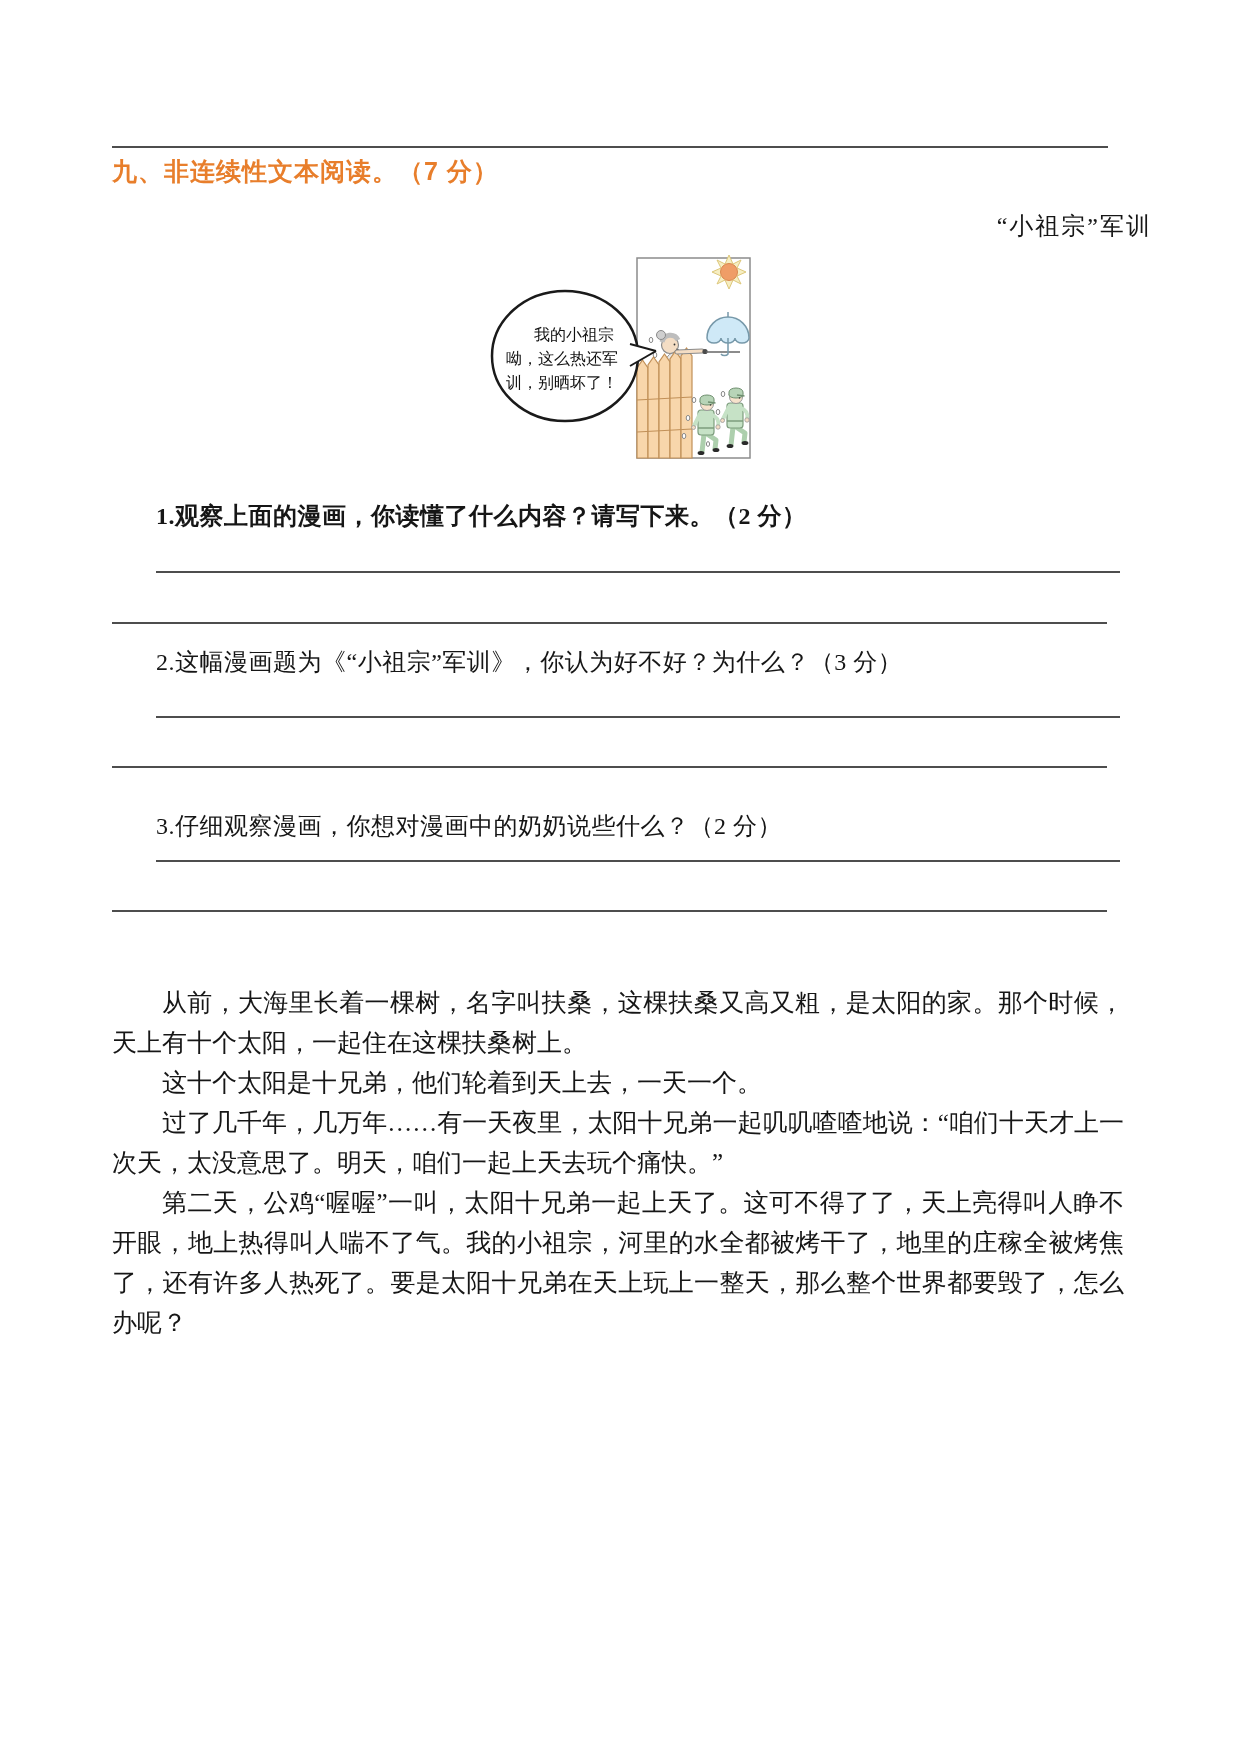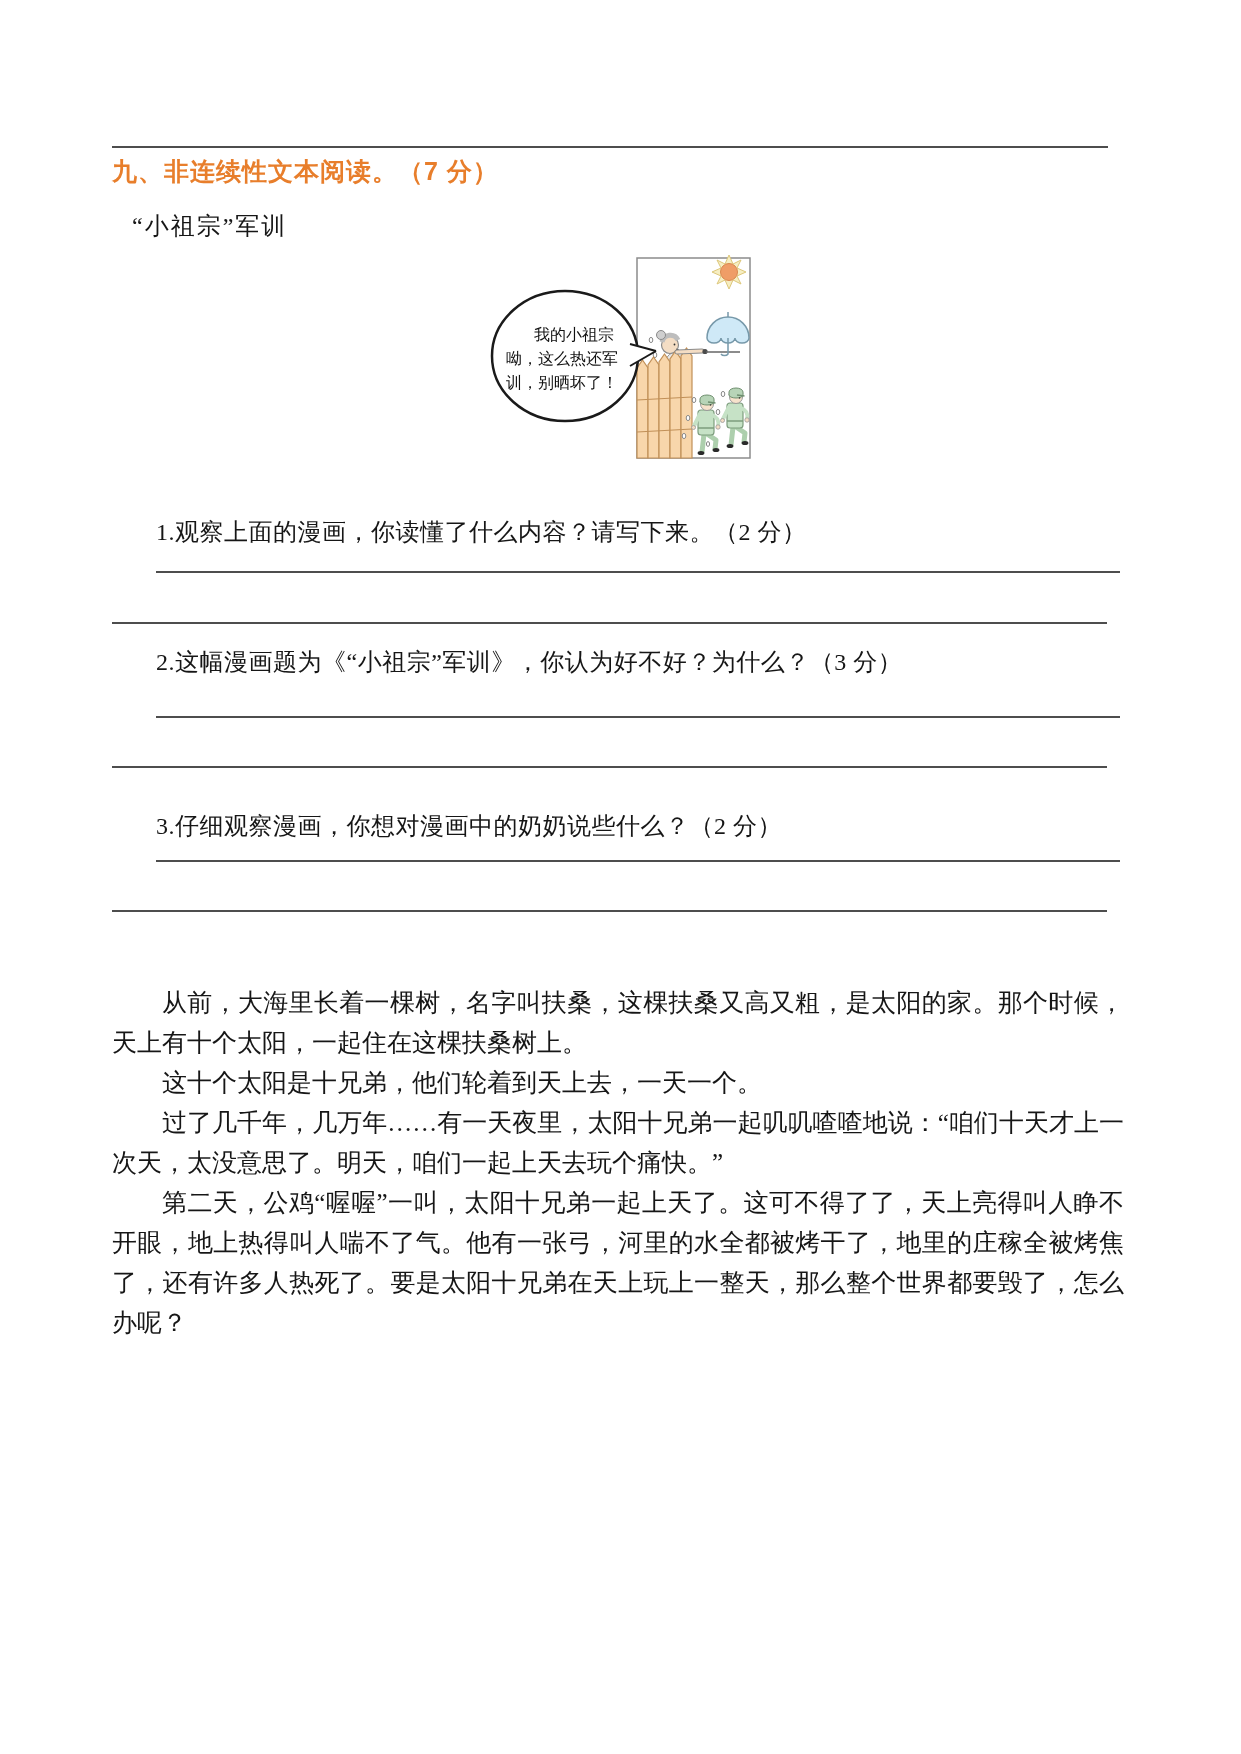--- a/index.html
+++ b/index.html
@@ -6,21 +6,21 @@
   #page{
     position:relative;width:1241px;height:1479px;background:#ffffff;
     font-family:"Liberation Serif","DejaVu Serif",serif;color:#161616;overflow:hidden;
   }
   .rule{position:absolute;height:0;border-top:2px solid #4d4d4d;}
   .heading-orange{
     position:absolute;font-family:"Liberation Sans","DejaVu Sans",sans-serif;
     font-weight:700;font-size:25px;color:#e87e2b;letter-spacing:1px;white-space:nowrap;
   }
   .question{position:absolute;font-size:24px;letter-spacing:.5px;white-space:nowrap;}
-  .comic-title{position:absolute;left:132px;width:1020px;text-align:left;font-size:24px;letter-spacing:2px;}
+  .comic-title{position:absolute;left:132px;width:1020px;text-align:right;font-size:24px;letter-spacing:2px;}
   .passage{position:absolute;left:112px;top:983px;width:1012px;font-size:25px;line-height:40px;text-align:justify;}
   .passage p{margin:0;text-indent:2em;}
   svg text{font-family:"Liberation Serif","DejaVu Serif",serif;}
 </style>
 </head>
 <body>
 
 <div id="page">
 
   <div class="rule" style="left:112px;top:146px;width:996px;"></div>
@@ -108,33 +108,33 @@
       <ellipse cx="85" cy="108" rx="73" ry="65" fill="#ffffff" stroke="#1a1a1a" stroke-width="2.5"></ellipse>
       <polygon points="150,96 176,103 150,118" fill="#ffffff"></polygon>
       <line x1="150" y1="96" x2="176" y2="103" stroke="#1a1a1a" stroke-width="2"></line>
       <line x1="176" y1="103" x2="150" y2="118" stroke="#1a1a1a" stroke-width="2"></line>
       <text x="94" y="92" text-anchor="middle" font-size="16" fill="#111">我的小祖宗</text>
       <text x="82" y="116" text-anchor="middle" font-size="16" fill="#111">呦，这么热还军</text>
       <text x="82" y="140" text-anchor="middle" font-size="16" fill="#111">训，别晒坏了！</text>
     </g>
   </svg>
 
-  <div class="question" style="left:156px;top:516px;">1.观察上面的漫画，你读懂了什么内容？请写下来。（2 分）</div>
+  <div class="question" style="left:156px;top:500px;font-weight:bold;">1.观察上面的漫画，你读懂了什么内容？请写下来。（2 分）</div>
   <div class="rule" style="left:156px;top:571px;width:964px;"></div>
   <div class="rule" style="left:112px;top:622px;width:995px;"></div>
 
   <div class="question" style="left:156px;top:646px;">2.这幅漫画题为《“小祖宗”军训》，你认为好不好？为什么？（3 分）</div>
   <div class="rule" style="left:156px;top:716px;width:964px;"></div>
   <div class="rule" style="left:112px;top:766px;width:995px;"></div>
 
   <div class="question" style="left:156px;top:792px;margin-top:18px;">3.仔细观察漫画，你想对漫画中的奶奶说些什么？（2 分）</div>
   <div class="rule" style="left:156px;top:860px;width:964px;"></div>
   <div class="rule" style="left:112px;top:910px;width:995px;"></div>
 
 
   <div class="passage">
     <p>从前，大海里长着一棵树，名字叫扶桑，这棵扶桑又高又粗，是太阳的家。那个时候，天上有十个太阳，一起住在这棵扶桑树上。</p>
     <p>这十个太阳是十兄弟，他们轮着到天上去，一天一个。</p>
     <p>过了几千年，几万年……有一天夜里，太阳十兄弟一起叽叽喳喳地说：“咱们十天才上一次天，太没意思了。明天，咱们一起上天去玩个痛快。”</p>
-    <p>第二天，公鸡“喔喔”一叫，太阳十兄弟一起上天了。这可不得了了，天上亮得叫人睁不开眼，地上热得叫人喘不了气。他有一张弓，河里的水全都被烤干了，地里的庄稼全被烤焦了，还有许多人热死了。要是太阳十兄弟在天上玩上一整天，那么整个世界都要毁了，怎么办呢？</p>
+    <p>第二天，公鸡“喔喔”一叫，太阳十兄弟一起上天了。这可不得了了，天上亮得叫人睁不开眼，地上热得叫人喘不了气。我的小祖宗，河里的水全都被烤干了，地里的庄稼全被烤焦了，还有许多人热死了。要是太阳十兄弟在天上玩上一整天，那么整个世界都要毁了，怎么办呢？</p>
   </div>
 
 </div>
 
 </body></html>

